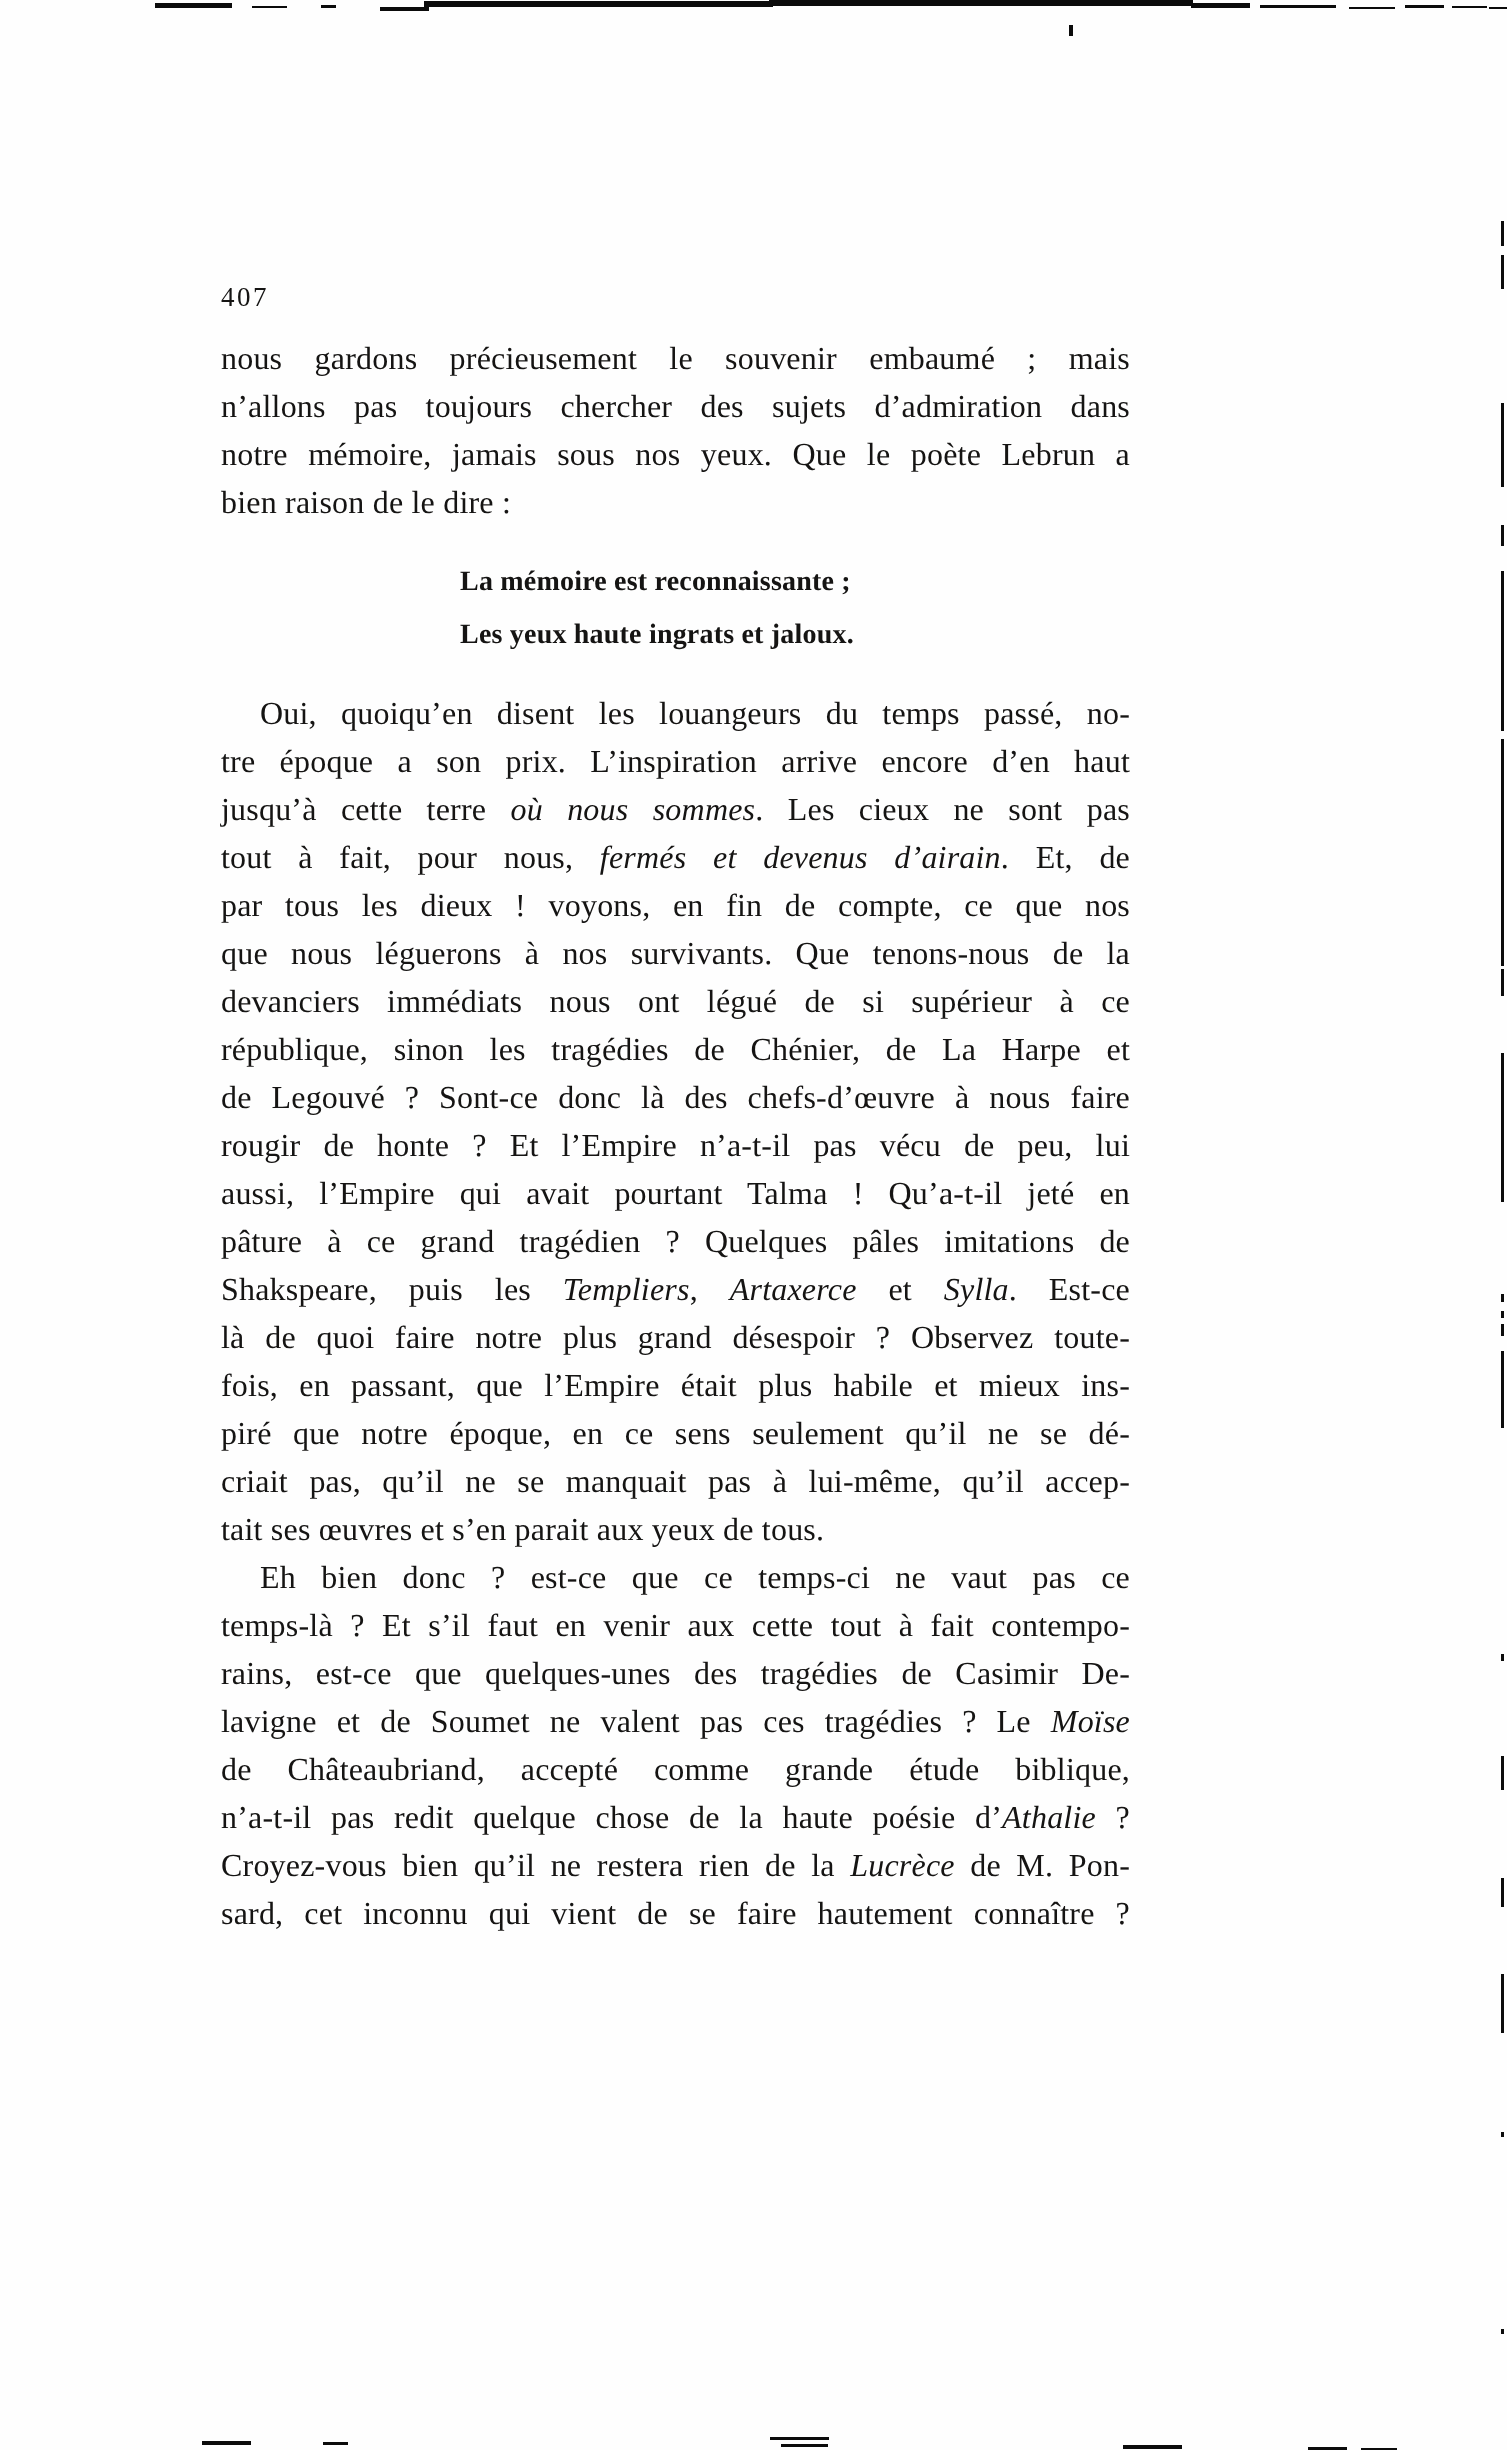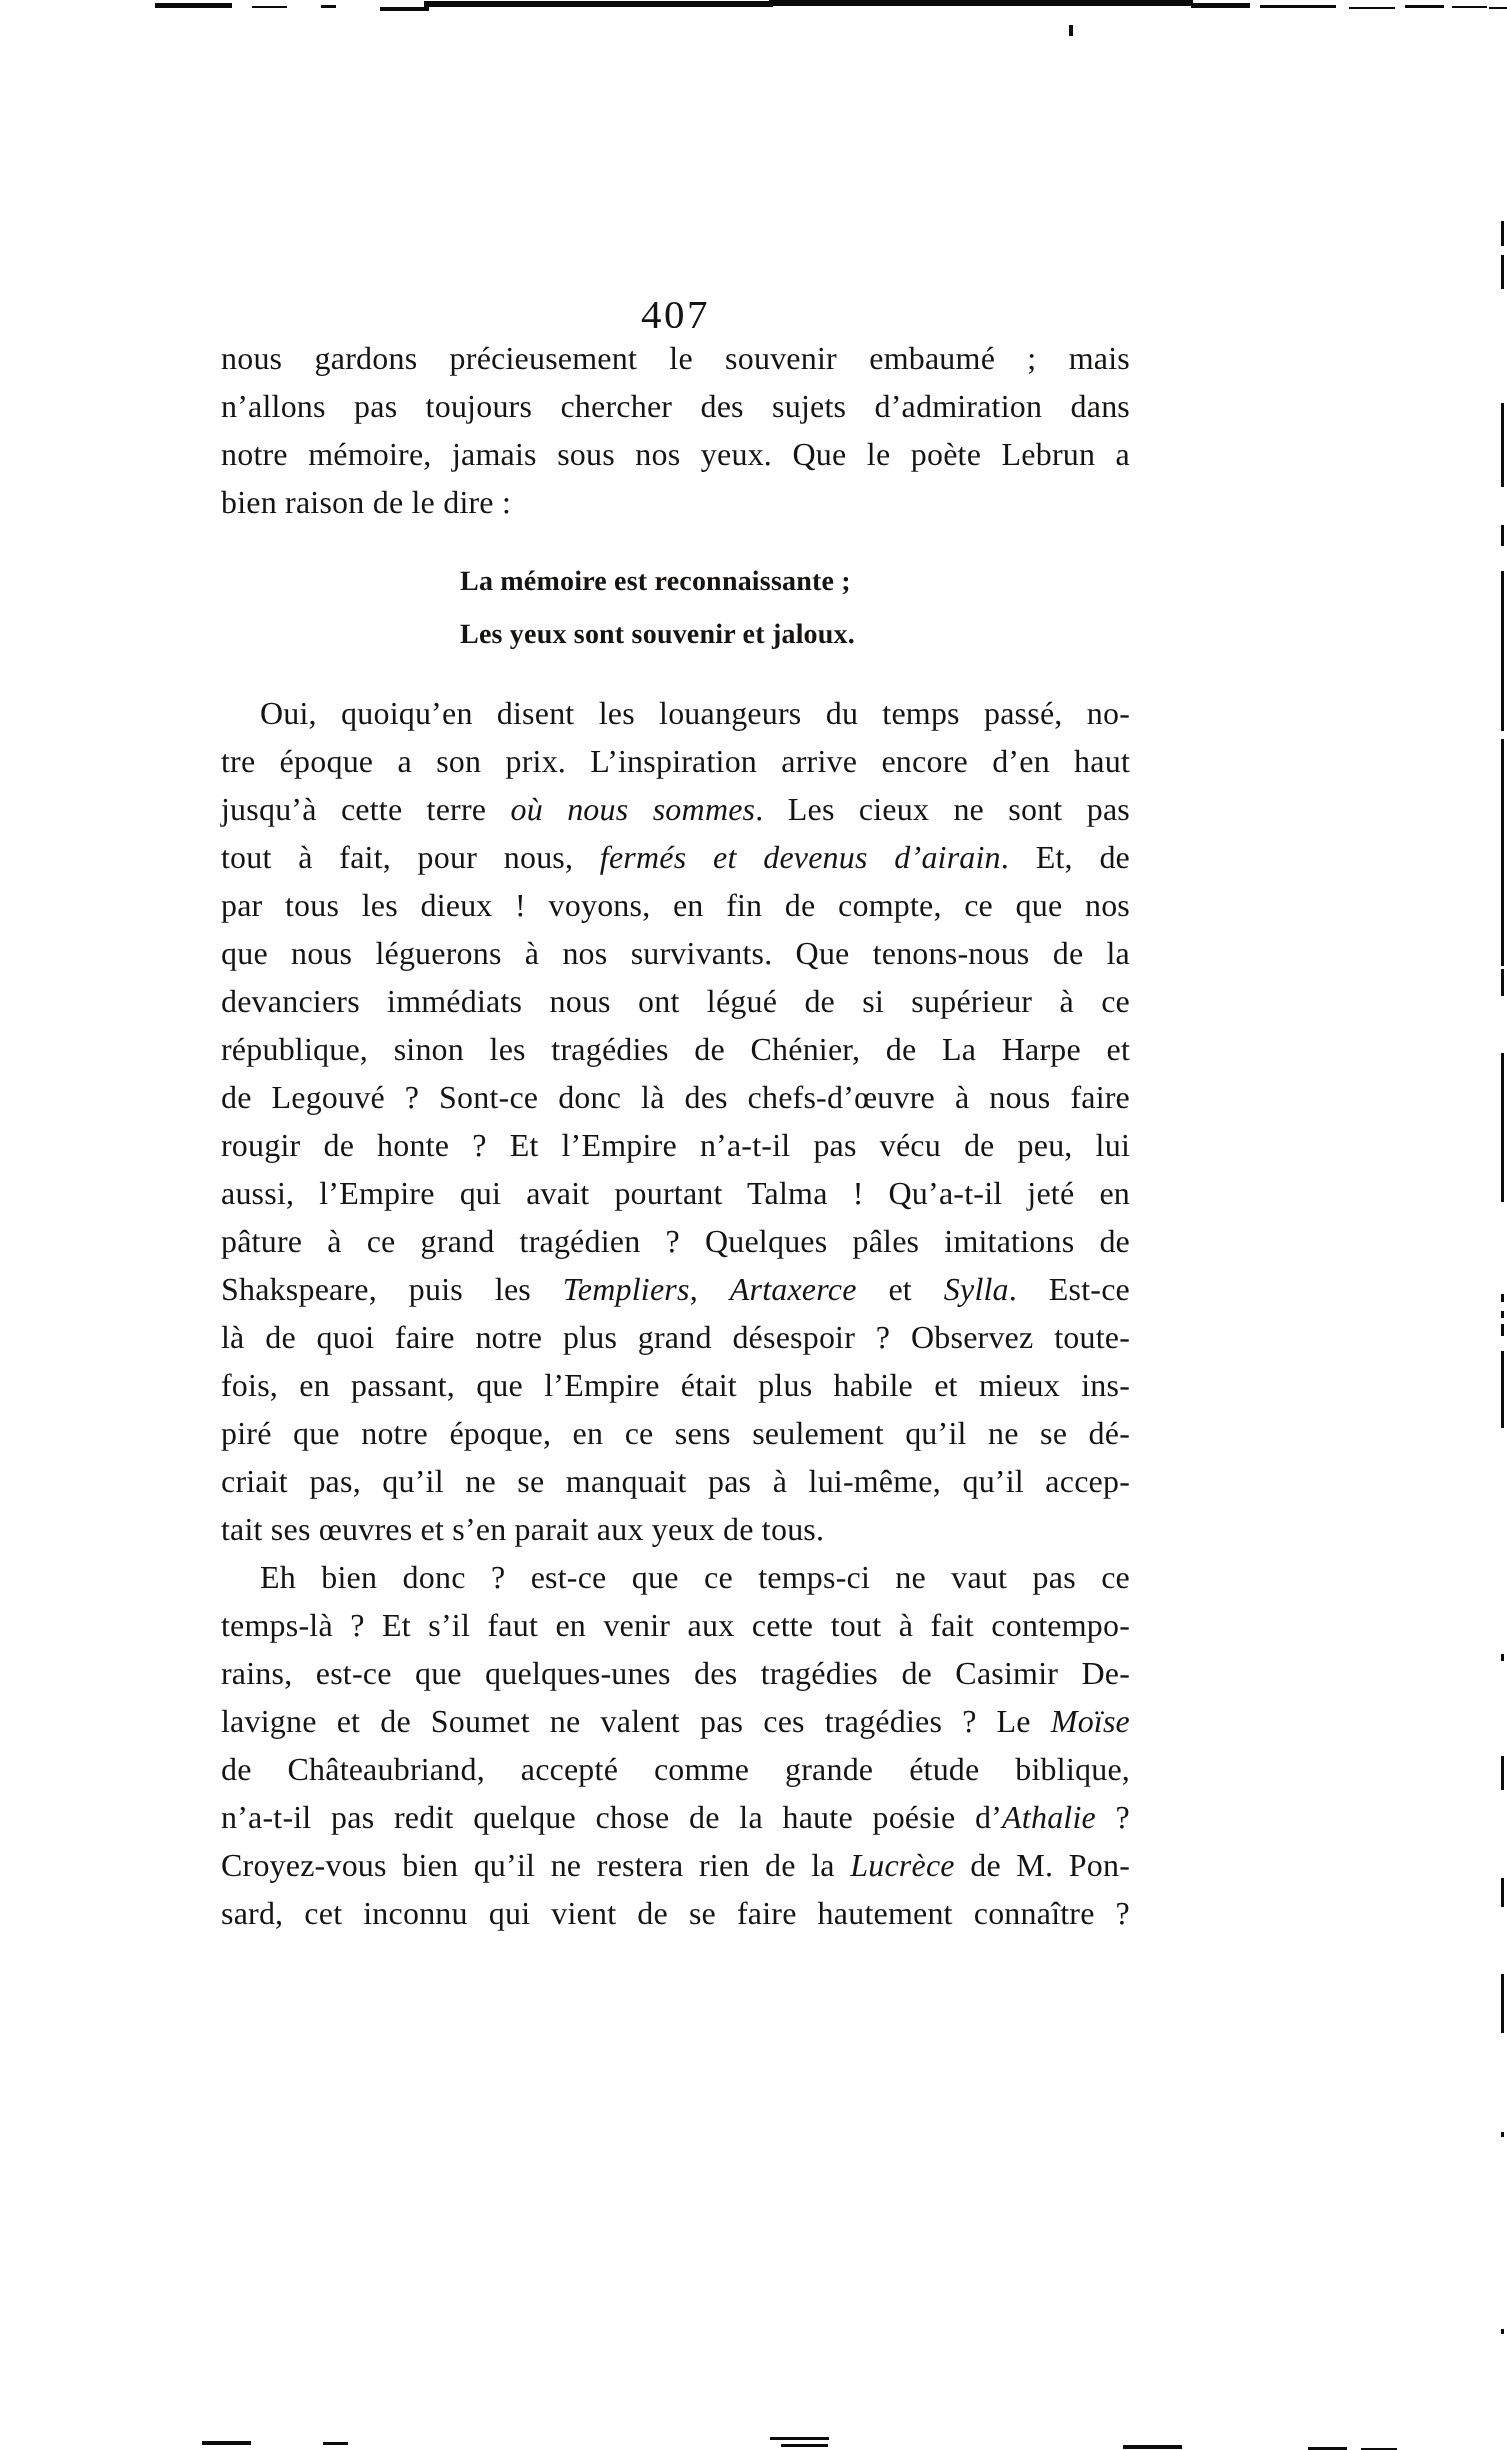--- a/index.html
+++ b/index.html
@@ -8,23 +8,22 @@
     background:#ffffff;
     position:relative;
     overflow:hidden;
     font-family:"Liberation Serif", serif;
     color:#151413;
   }
   .scan-page{position:absolute;inset:0;background:#fefefe;}
   
   .page-number{
     position:absolute;
-    left:221px;top:290px;width:909px;
-    text-align:center;
-    font-size:41px;
+    left:221px;top:282px;width:909px;
+    font-size:27px;
     letter-spacing:2.5px;
   }
   
   .text-block{
     position:absolute;
     left:221px;top:334px;width:909px;
     font-size:32px;
     line-height:48px;
     letter-spacing:0.2px;
     text-rendering:geometricPrecision;
@@ -55,21 +54,21 @@
 
   <div class="text-block">
       <div class="para prose">
         <div class="line j"><span>nous gardons précieusement le souvenir embaumé ; mais</span></div>
         <div class="line j"><span>n’allons pas toujours chercher des sujets d’admiration dans</span></div>
         <div class="line j"><span>notre mémoire, jamais sous nos yeux. Que le poète Lebrun a</span></div>
         <div class="line"><span>bien raison de le dire :</span></div>
       </div>
       <div class="para verse">
         <div class="line"><span>La mémoire est reconnaissante ;</span></div>
-        <div class="line"><span>Les yeux sont souvenir et jaloux.</span></div>
+        <div class="line"><span>Les yeux haute ingrats et jaloux.</span></div>
       </div>
       <div class="para prose">
         <div class="line j ind"><span>Oui, quoiqu’en disent les louangeurs du temps passé, no-</span></div>
         <div class="line j"><span>tre époque a son prix. L’inspiration arrive encore d’en haut</span></div>
         <div class="line j"><span>jusqu’à cette terre </span><span class="it">où nous sommes</span><span>. Les cieux ne sont pas</span></div>
         <div class="line j"><span>tout à fait, pour nous, </span><span class="it">fermés et devenus d’airain</span><span>. Et, de</span></div>
         <div class="line j"><span>par tous les dieux ! voyons, en fin de compte, ce que nos</span></div>
         <div class="line j"><span>que nous léguerons à nos survivants. Que tenons-nous de la</span></div>
         <div class="line j"><span>devanciers immédiats nous ont légué de si supérieur à ce</span></div>
         <div class="line j"><span>république, sinon les tragédies de Chénier, de La Harpe et</span></div>

